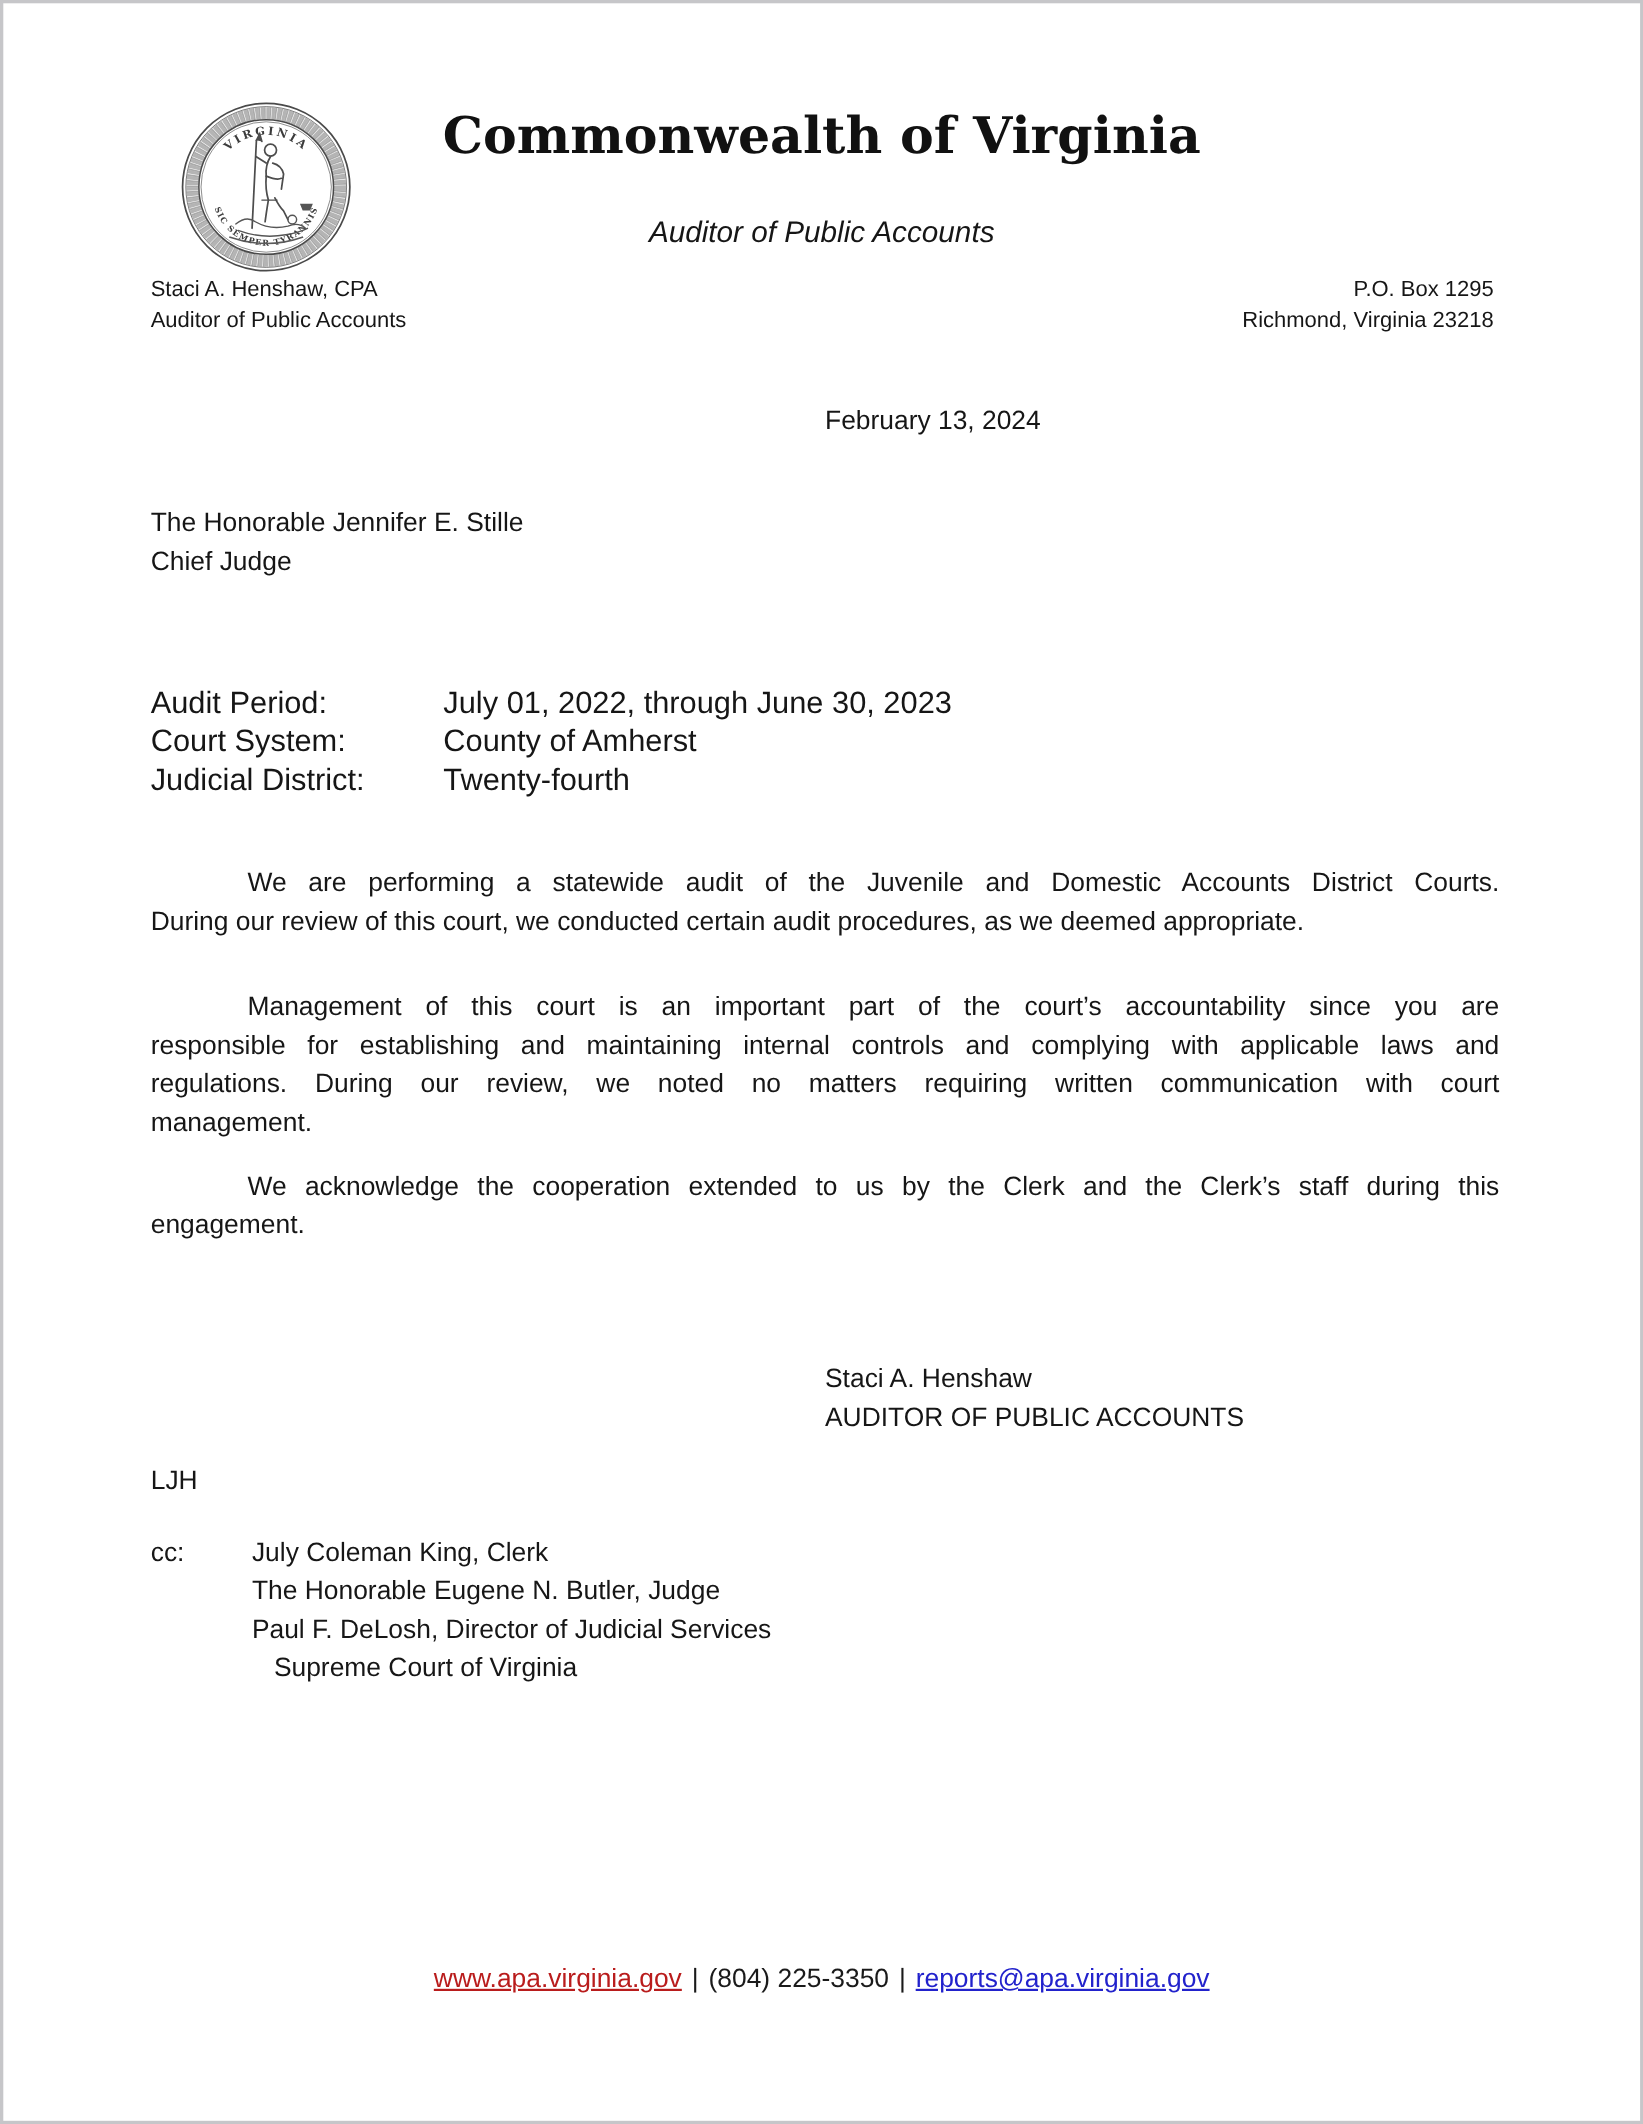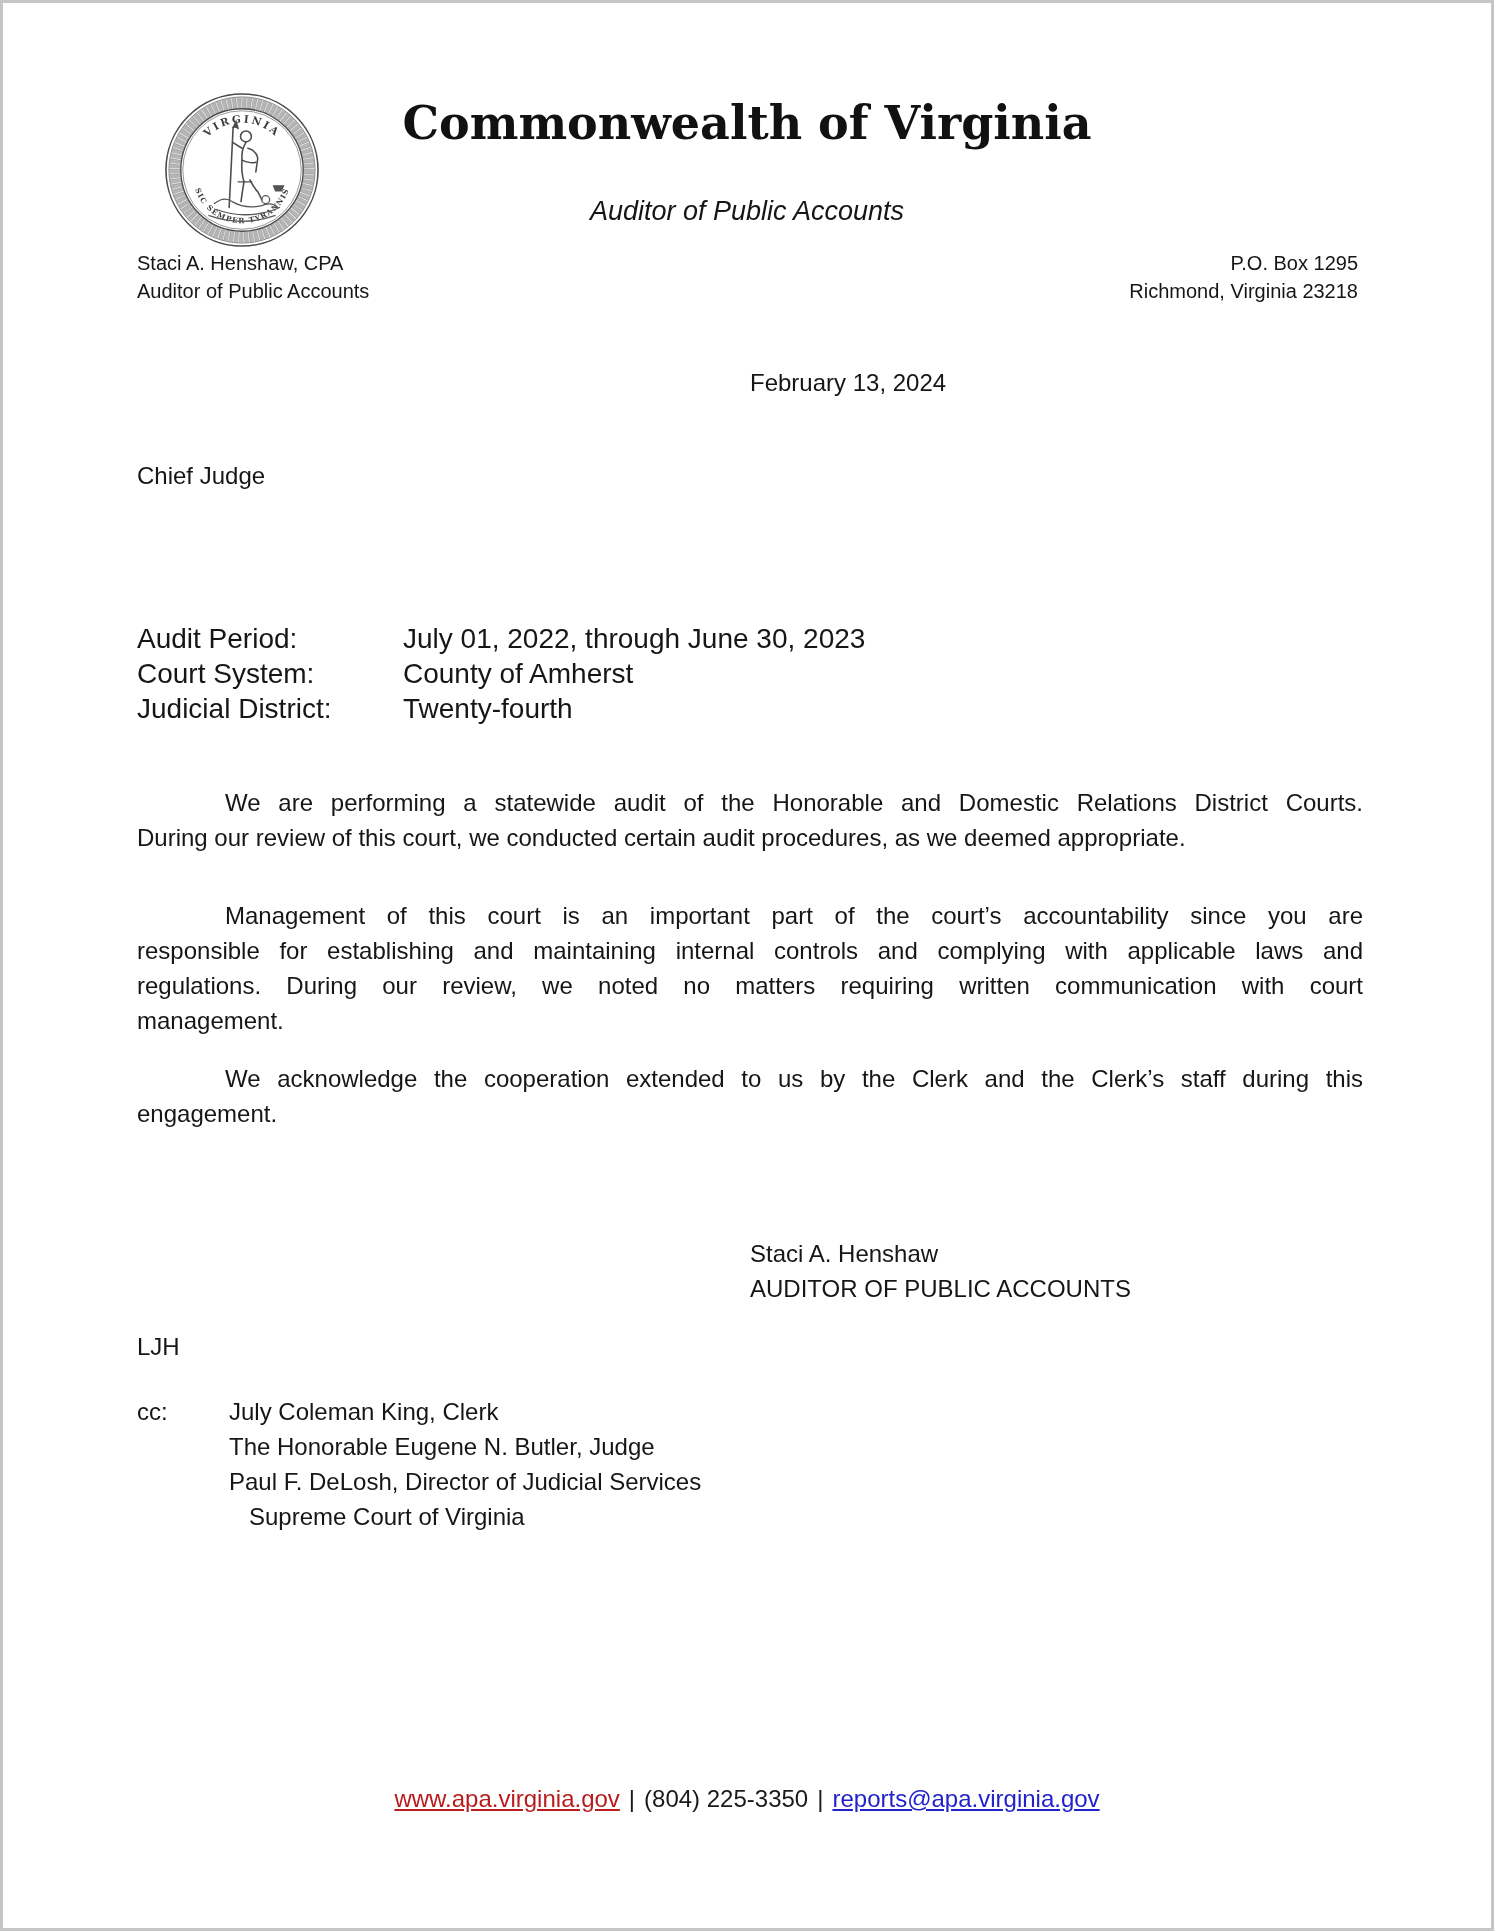--- a/index.html
+++ b/index.html
@@ -126,32 +126,33 @@
   </div>
 
   <div class="sender-right">
     <div>P.O. Box 1295</div>
     <div>Richmond, Virginia 23218</div>
   </div>
 
   <div class="date">February 13, 2024</div>
 
   <div class="addressee">
+    <div>The Honorable Jennifer E. Stille</div>
     <div>Chief Judge</div>
   </div>
 
   <div class="audit-info" id="audit-rows">
       <div class="audit-row"><span class="lbl">Audit Period:</span><span>July 01, 2022, through June 30, 2023</span></div>
       <div class="audit-row"><span class="lbl">Court System:</span><span>County of Amherst</span></div>
       <div class="audit-row"><span class="lbl">Judicial District:</span><span>Twenty-fourth</span></div>
     </div>
 
   <div class="paragraphs" id="paragraphs">
       <div class="para" id="para-0">
-        <div class="jline first">We are performing a statewide audit of the Honorable and Domestic Relations District Courts.</div>
+        <div class="jline first">We are performing a statewide audit of the Juvenile and Domestic Accounts District Courts.</div>
         <div class="jline last">During our review of this court, we conducted certain audit procedures, as we deemed appropriate.</div>
       </div>
       <div class="para" id="para-1">
         <div class="jline first">Management of this court is an important part of the court’s accountability since you are</div>
         <div class="jline">responsible for establishing and maintaining internal controls and complying with applicable laws and</div>
         <div class="jline">regulations.  During our review, we noted no matters requiring written communication with court</div>
         <div class="jline last">management.</div>
       </div>
       <div class="para" id="para-2">
         <div class="jline first">We acknowledge the cooperation extended to us by the Clerk and the Clerk’s staff during this</div>

